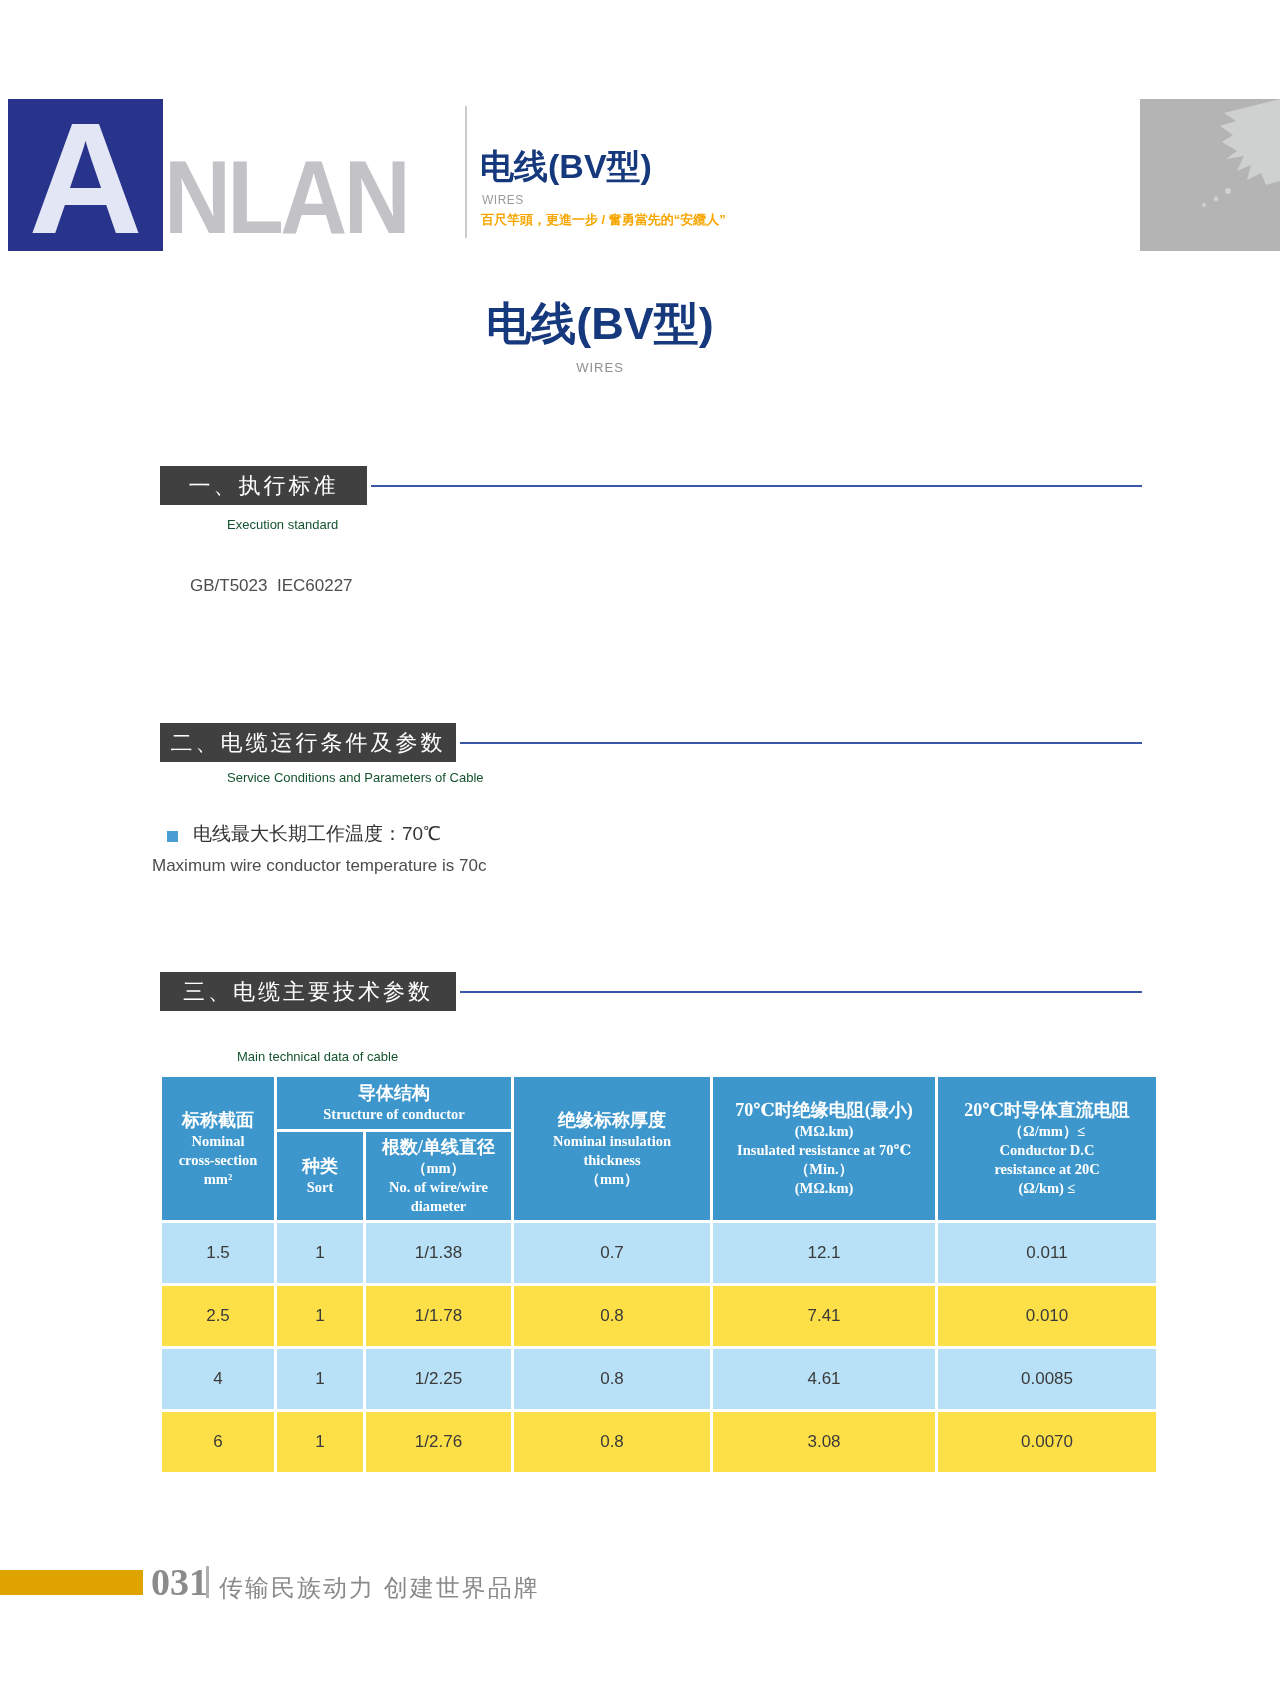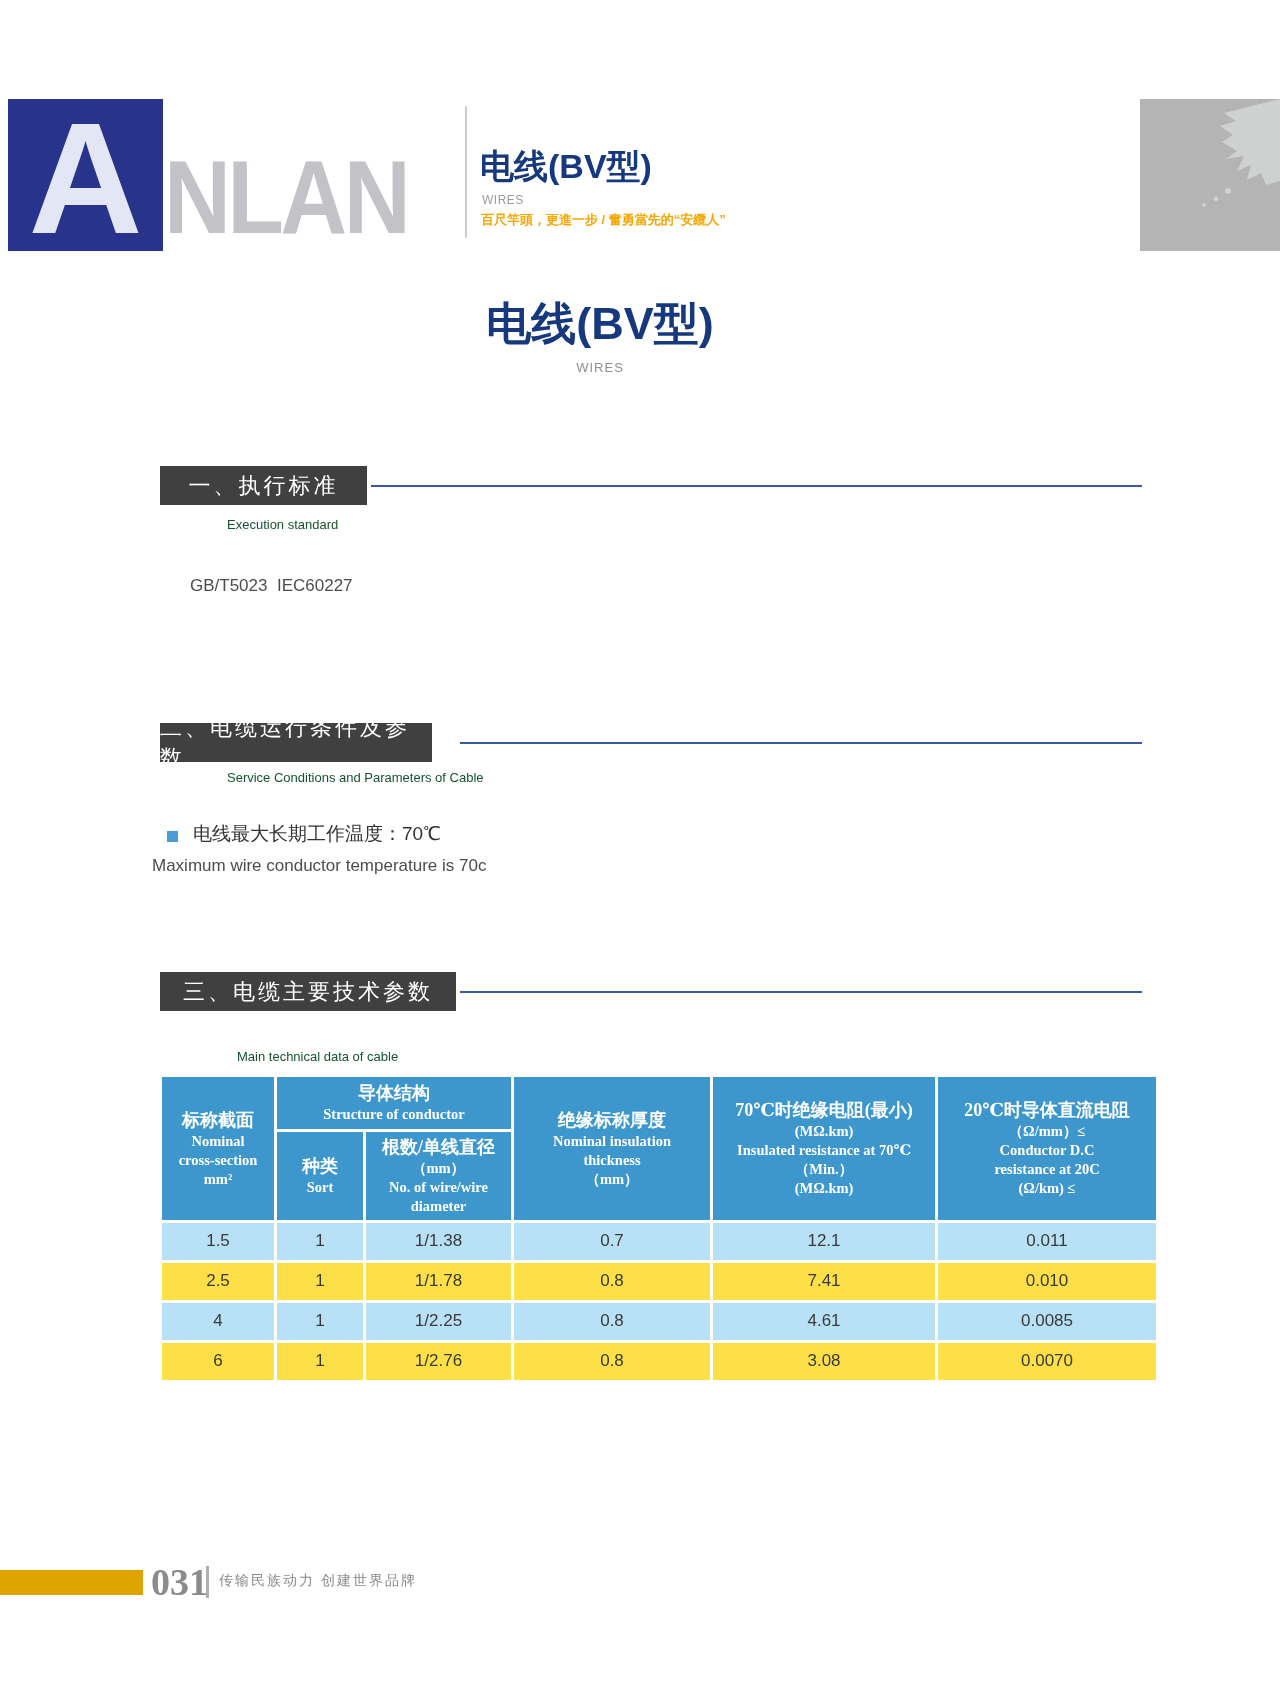--- a/index.html
+++ b/index.html
@@ -36,50 +36,50 @@
   .body-line { position:absolute; font-size:17px; color:#4d4d4d; white-space:pre; }
   .bullet-sq { position:absolute; left:167px; top:831px; width:11px; height:11px; background:#4a9cd5; }
   .bullet-zh { position:absolute; left:193px; top:821px; font-size:19px; color:#333333; }
 
   #sec1-banner { left:160px; top:466px; width:207px; }
   #sec1-line   { left:371px; top:485px; width:771px; }
   #sec1-sub    { left:227px; top:517px; }
   #sec1-l1     { left:190px; top:576px; }
   #sec1-l2     { left:152px; top:610px; }
 
-  #sec2-banner { left:160px; top:723px; width:272px; }
+  #sec2-banner { left:160px; top:723px; width:296px; }
   #sec2-line   { left:460px; top:742px; width:682px; }
   #sec2-sub    { left:227px; top:770px; }
   #sec2-en     { left:152px; top:856px; }
 
   #sec3-banner { left:160px; top:972px; width:296px; }
   #sec3-line   { left:460px; top:991px; width:682px; }
   #sec3-sub    { left:237px; top:1021px;margin-top:28px; }
 
   
   table.spec { position:absolute; left:159px; top:1074px; width:985px;
                border-collapse:separate; border-spacing:3px; table-layout:fixed; }
   table.spec th { background:#3d97cd; color:#ffffff; text-align:center; vertical-align:middle;
                   font-family:"Liberation Serif","DejaVu Serif",serif; font-weight:bold; padding:4px 2px; }
   table.spec th span { display:block; line-height:1.3; }
   table.spec th .zh { font-size:18px; }
   table.spec th .en { font-size:14.5px; }
   tr.h-top { height:52px; }
   tr.h-sub { height:80px; }
-  tr.data-row { height:37px; }
+  tr.data-row { height:60px; }
   tr.data-row td { text-align:center; vertical-align:middle; font-size:17px; color:#3a3a3a; }
   tr.r-blue td { background:#b8e0f6; }
   tr.r-green td { background:#fde047; }
 
   
   .footer-bar { position:absolute; left:0; top:1570px; width:143px; height:25px; background:#dfa400; }
   .footer-num { position:absolute; left:151px; top:1560px; font-family:"Liberation Serif","DejaVu Serif",serif;
                 font-size:38px; font-weight:bold; color:#8b8b8b; }
   .footer-div { position:absolute; left:206px; top:1566px; width:3px; height:32px; background:#b0b0b0; }
-  .footer-slogan { position:absolute; left:219px; top:1572px; font-size:14px; color:#8a8a8a; letter-spacing:2px; }
+  .footer-slogan { position:absolute; left:219px; top:1572px; font-size:24px; color:#8a8a8a; letter-spacing:2px; }
 </style>
 </head>
 <body>
 
 <div class="page">
 
   <div class="logo-box">
     <div class="logo-a">A</div>
   </div>
   <div class="logo-rest">NLAN</div>

